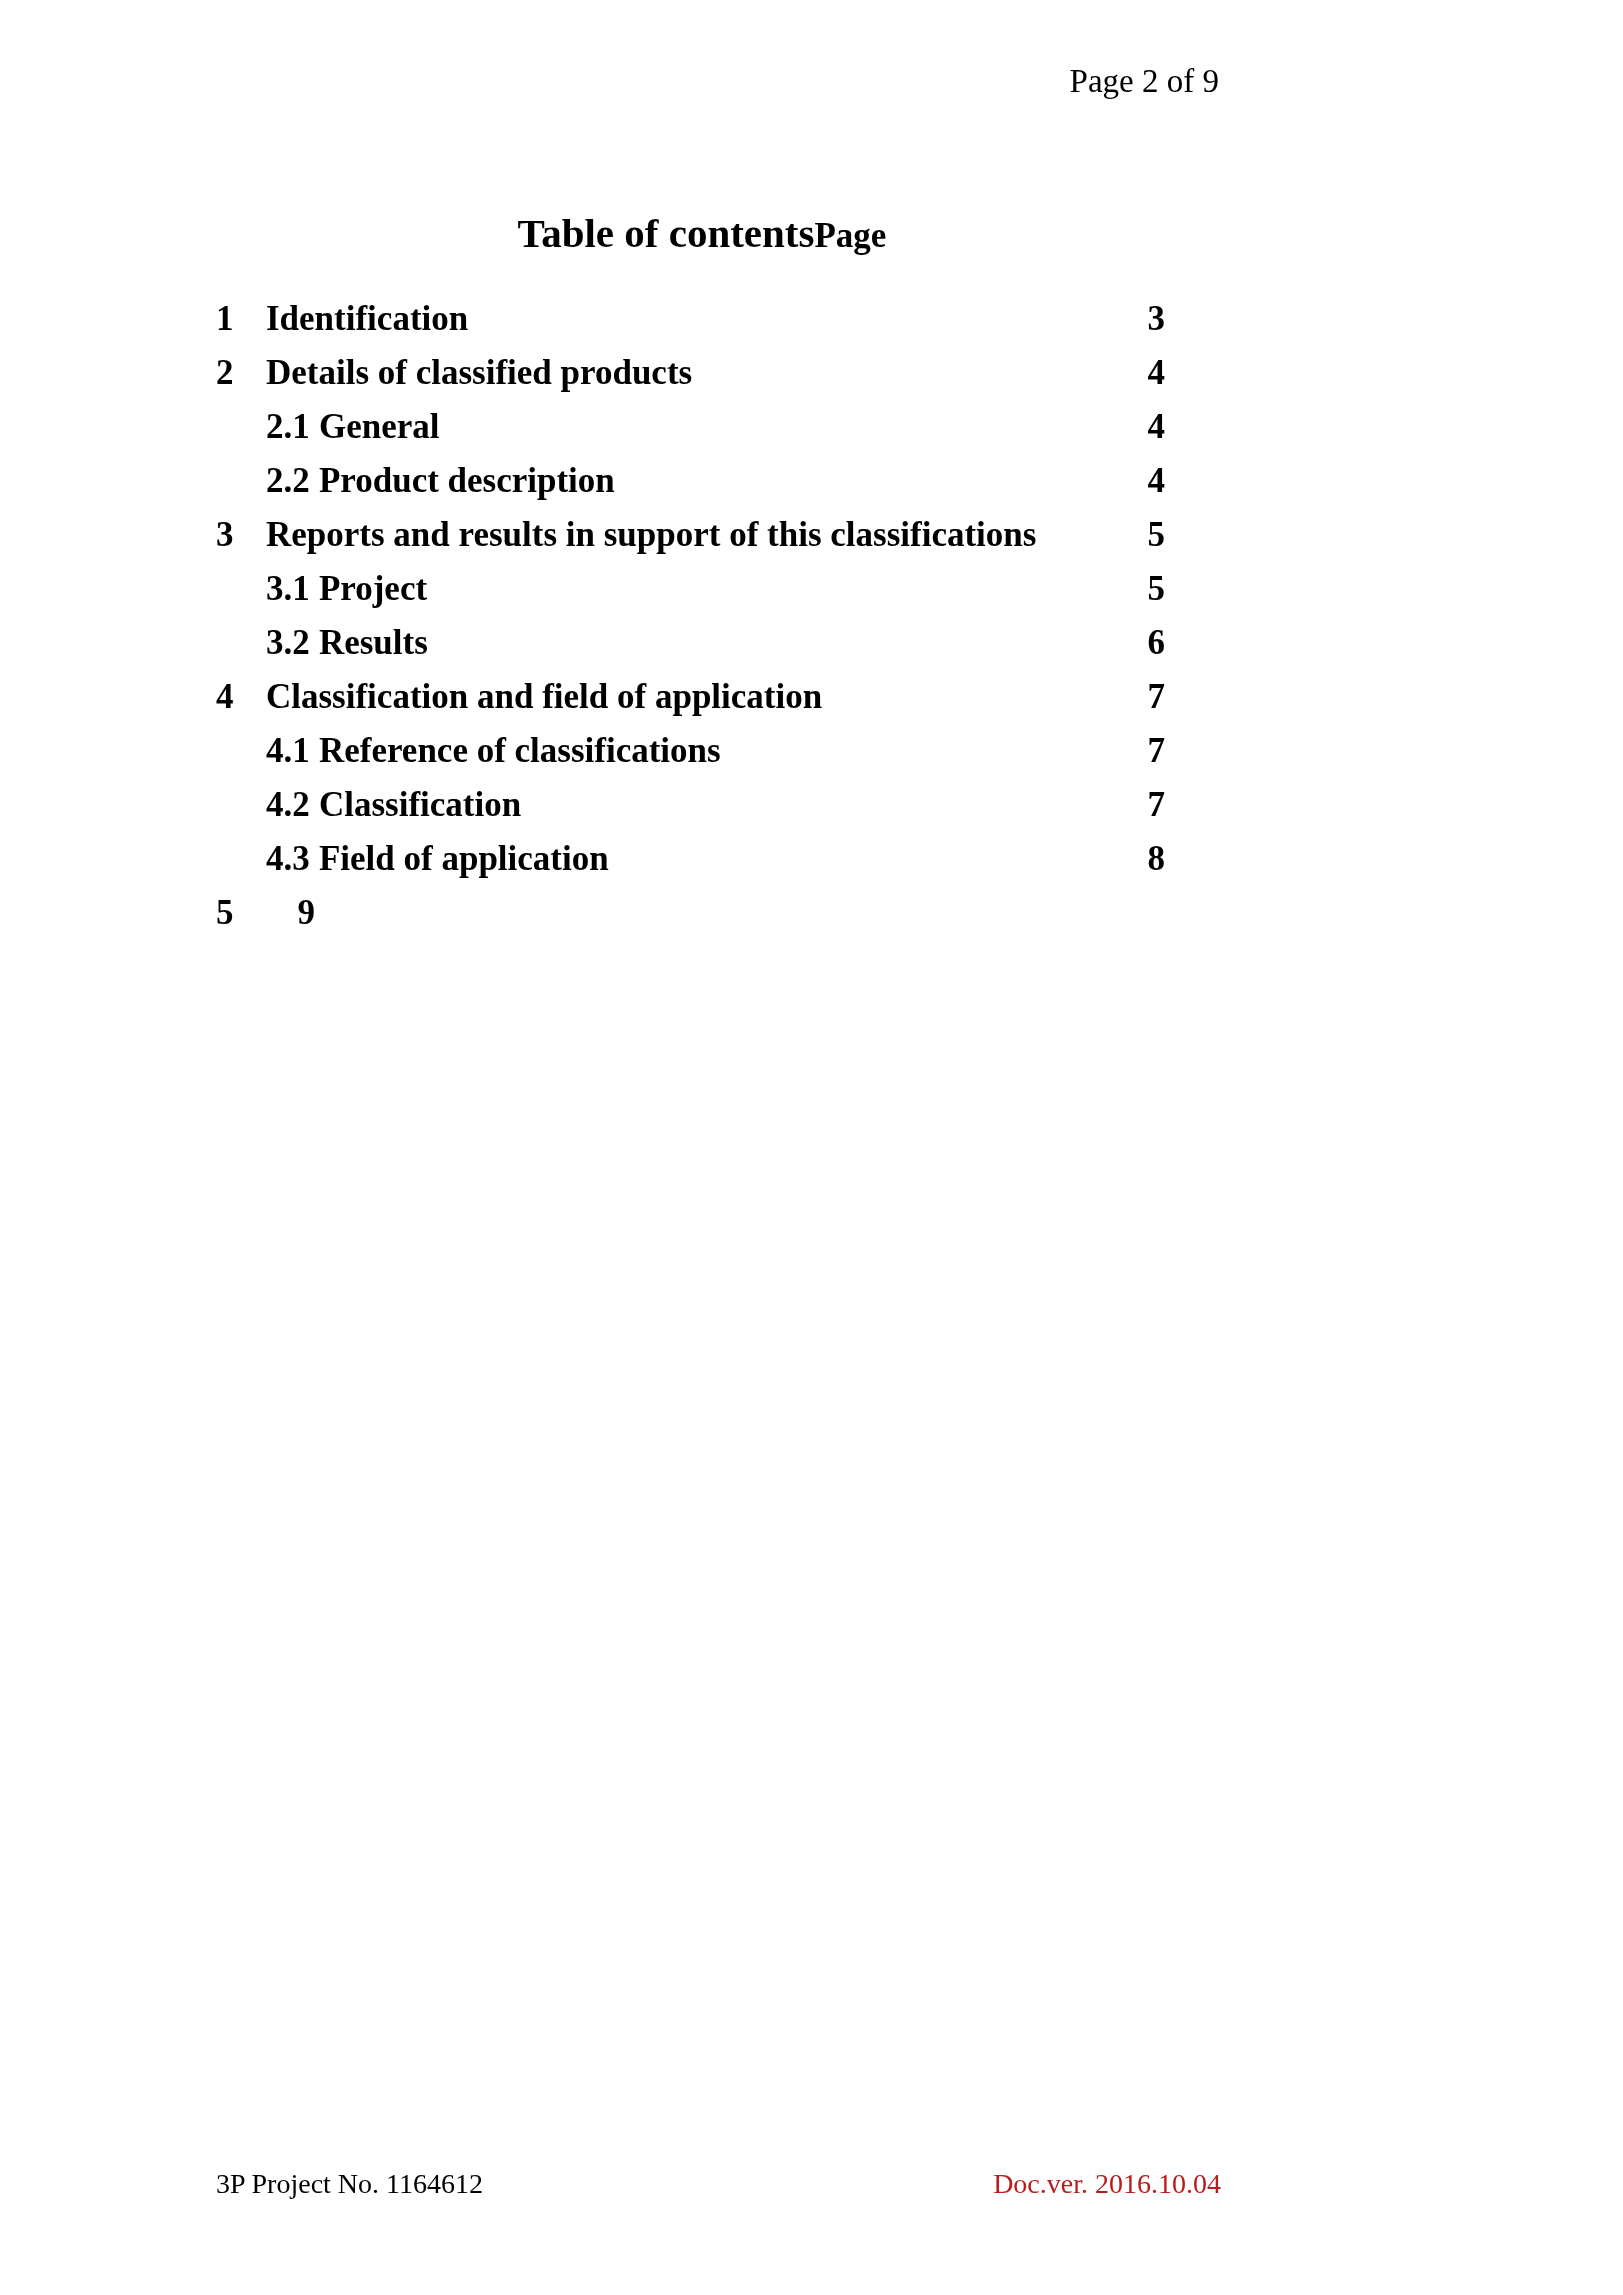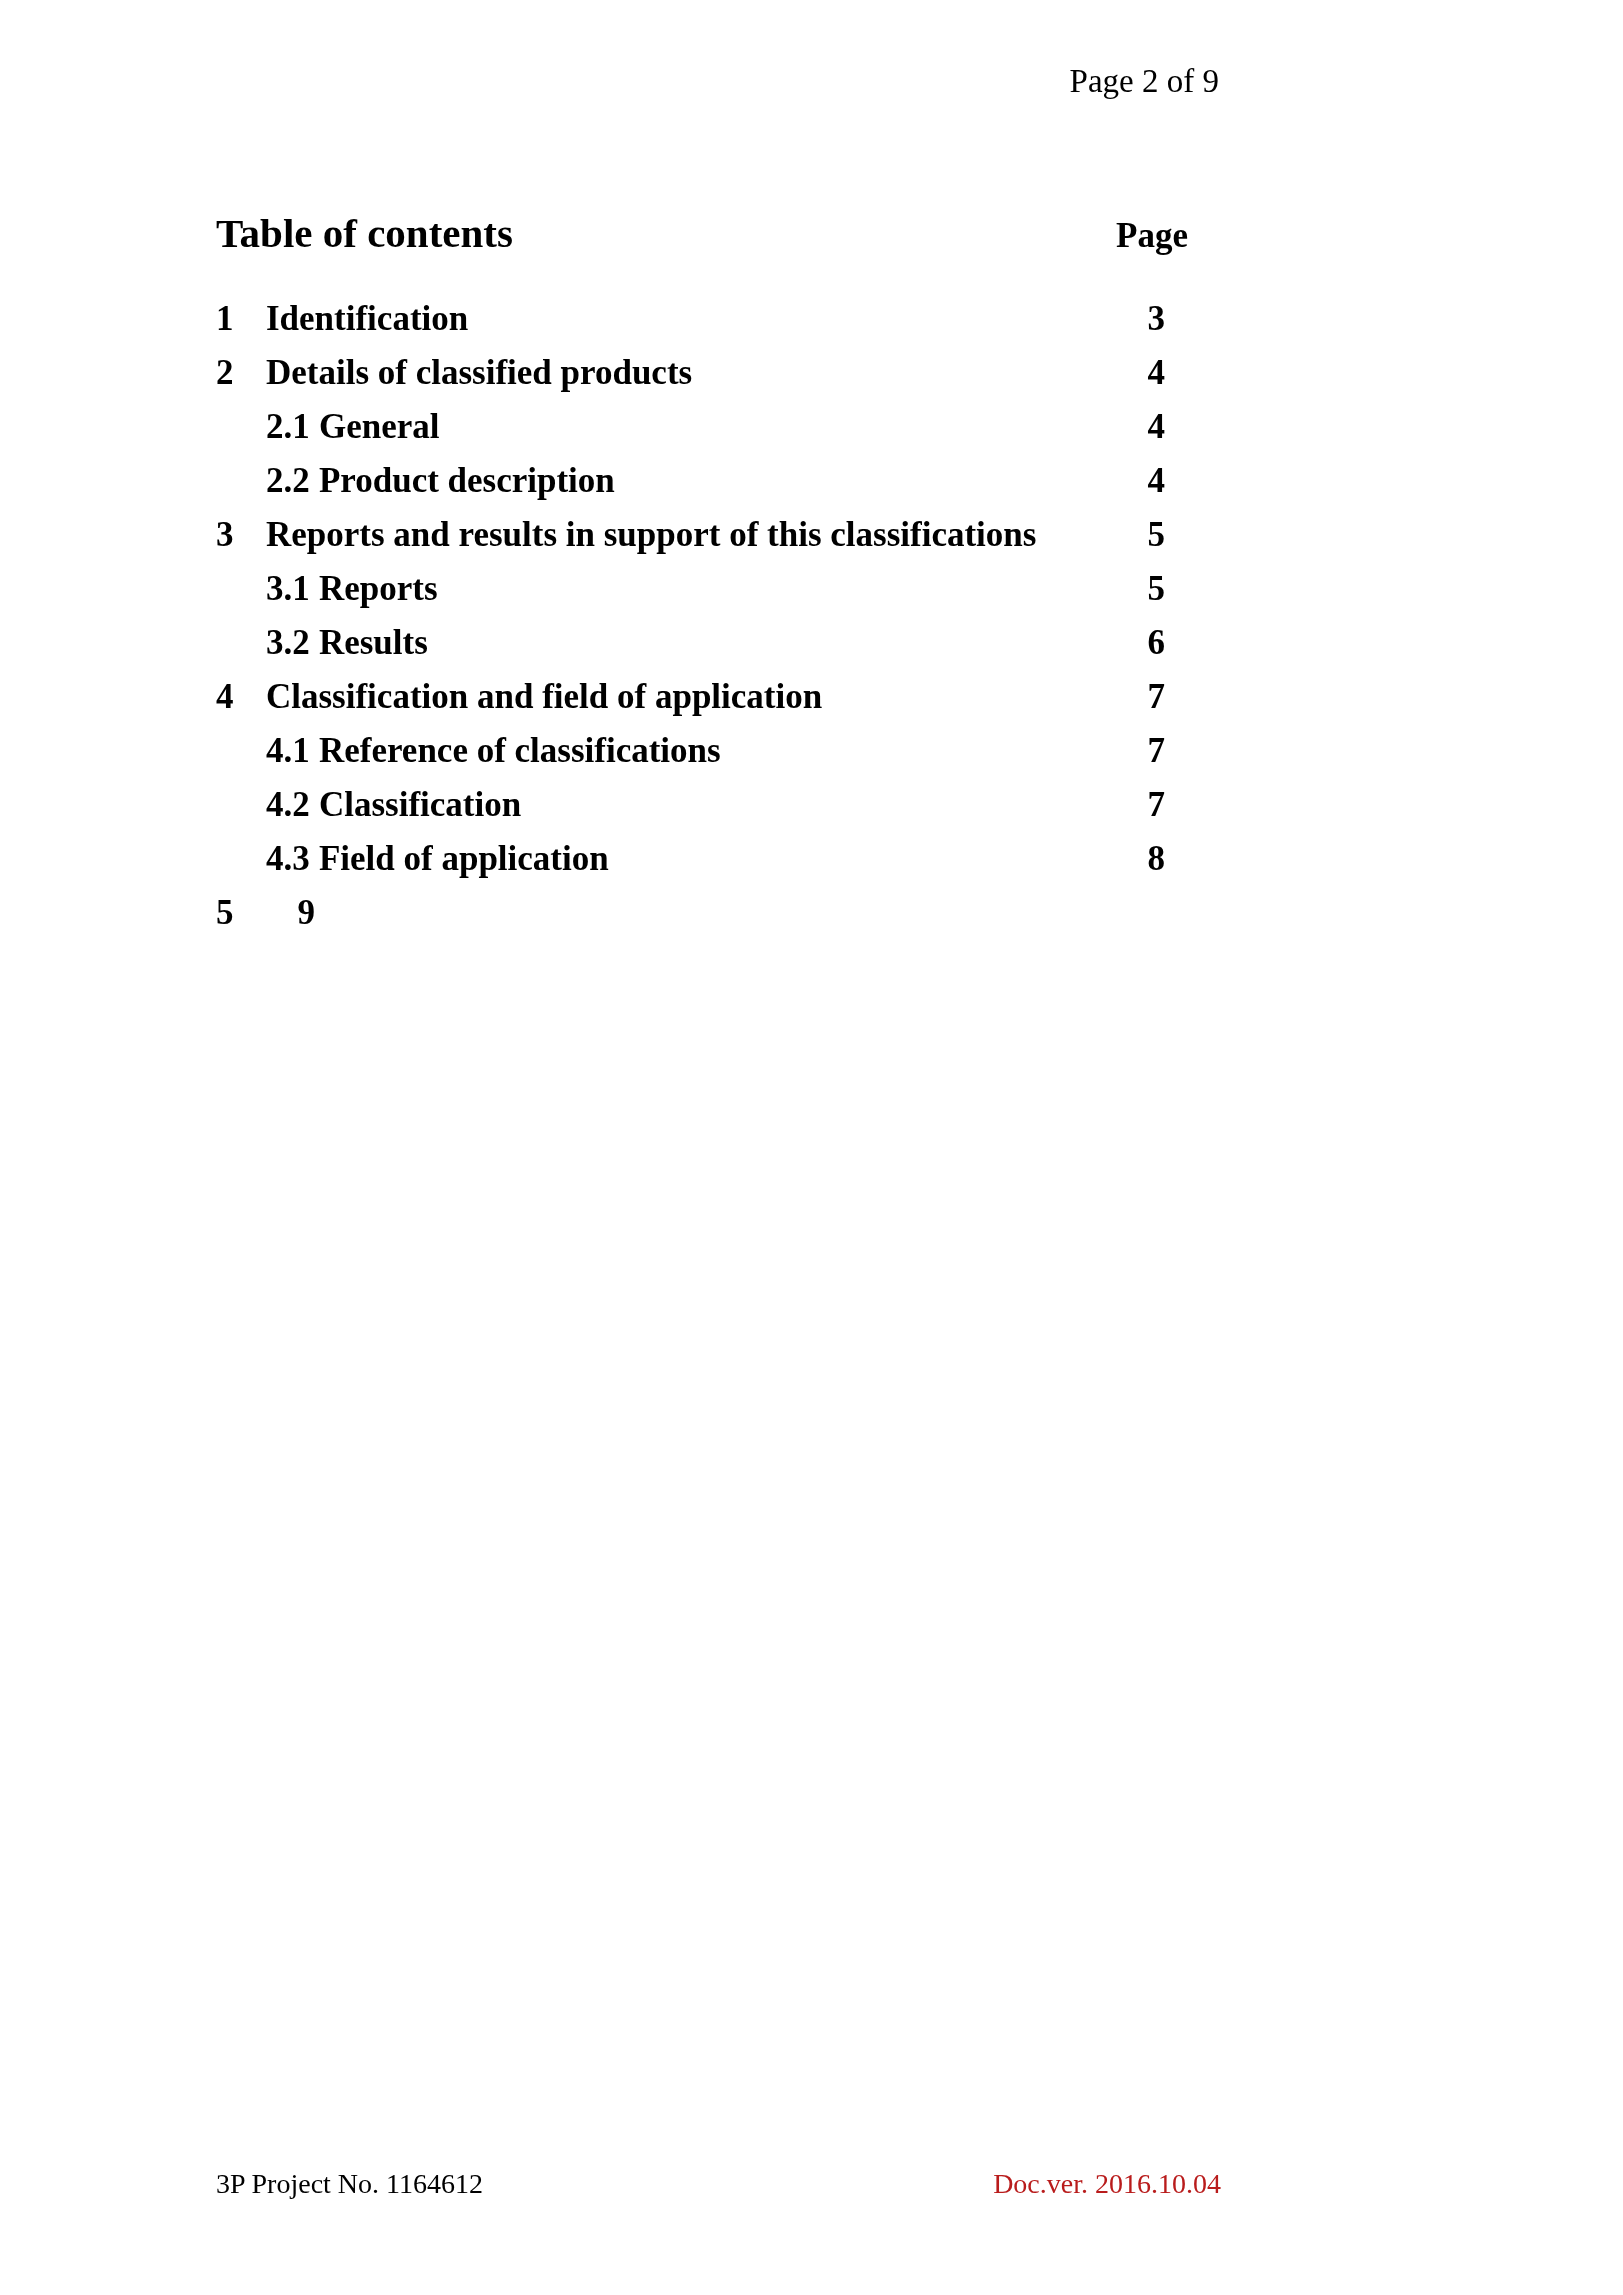--- a/index.html
+++ b/index.html
@@ -25,21 +25,21 @@
     line-height: 1.2;
     font-weight: 400;
   }
   
   .toc-head {
     position: absolute;
     left: 216px;
     right: 154px;
     top: 188px;
     display: flex;
-    justify-content: space-between;
+    justify-content: center;
     align-items: baseline;
   }
   .toc-title {
     margin: 0;
     font-size: 41px;
     font-weight: 700;
     line-height: 1.15;
   }
   .toc-page-label {
     font-size: 35px;
@@ -135,21 +135,21 @@
       <span class="title">Product description</span>
       <span class="pg">4</span>
     </div>
     <div class="toc-row lvl1">
       <span class="num">3</span>
       <span class="title">Reports and results in support of this classifications</span>
       <span class="pg">5</span>
     </div>
     <div class="toc-row lvl2">
       <span class="num">3.1</span>
-      <span class="title">Reports</span>
+      <span class="title">Project</span>
       <span class="pg">5</span>
     </div>
     <div class="toc-row lvl2">
       <span class="num">3.2</span>
       <span class="title">Results</span>
       <span class="pg">6</span>
     </div>
     <div class="toc-row lvl1">
       <span class="num">4</span>
       <span class="title">Classification and field of application</span>

